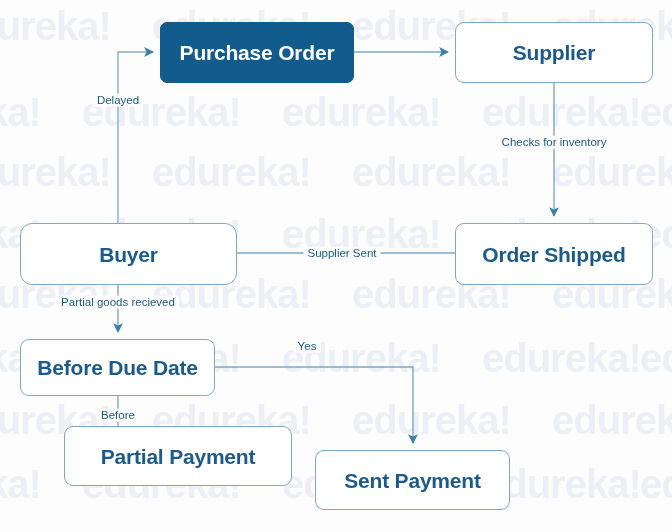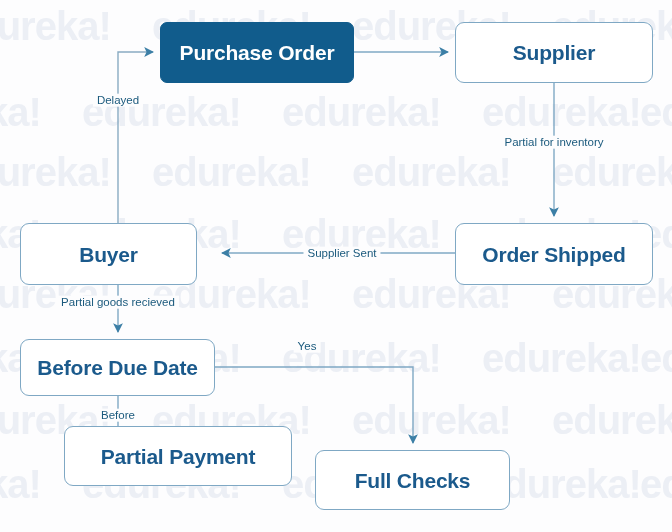--- a/index.html
+++ b/index.html
@@ -168,40 +168,40 @@
   </svg>
 
   <div class="node outlined" id="node-supplier" style="left: 455px; top: 22px; width: 198px; height: 61px;">
     <span class="node-label">Supplier</span>
   </div>
 
   <div class="node filled" id="node-purchase-order" style="left: 160px; top: 22px; width: 194px; height: 61px;">
     <span class="node-label">Purchase Order</span>
   </div>
 
-  <div class="node outlined" id="node-buyer" style="left: 20px; top: 223px; width: 177px; height: 62px;">
+  <div class="node outlined" id="node-buyer" style="left: 20px; top: 223px; width: 217px; height: 62px; border-radius: 12px;">
     <span class="node-label">Buyer</span>
   </div>
 
   <div class="node outlined" id="node-order-shipped" style="left: 455px; top: 223px; width: 198px; height: 62px;">
     <span class="node-label">Order Shipped</span>
   </div>
 
   <div class="node outlined" id="node-before-due-date" style="left: 20px; top: 339px; width: 195px; height: 57px; text-align: center;">
     <span class="node-label">Before Due Date</span>
   </div>
 
   <div class="node outlined" id="node-partial-payment" style="left: 20px; top: 426px; width: 228px; height: 60px; margin-left: 44px;">
     <span class="node-label">Partial Payment</span>
   </div>
 
   <div class="node outlined" id="node-full-payment" style="left: 315px; top: 450px; width: 195px; height: 60px;">
-    <span class="node-label">Full Checks</span>
+    <span class="node-label">Sent Payment</span>
   </div>
 
   <div class="edge-label" id="label-places" style="left: 118px; top: 100px; transform: translate(-50%, -50%);">Delayed</div>
-  <div class="edge-label" id="label-checks-for-inventory" style="left: 554px; top: 142px; transform: translate(-50%, -50%);">Partial for inventory</div>
+  <div class="edge-label" id="label-checks-for-inventory" style="left: 554px; top: 142px; transform: translate(-50%, -50%);">Checks for inventory</div>
   <div class="edge-label" id="label-shipment-sent" style="left: 342px; top: 253px; transform: translate(-50%, -50%);">Supplier Sent</div>
   <div class="edge-label" id="label-validate-goods-recieved" style="left: 118px; top: 302px; transform: translate(-50%, -50%);">Partial goods recieved</div>
   <div class="edge-label" id="label-yes" style="left: 307px; top: 346px; transform: translate(-50%, -50%);">Yes</div>
   <div class="edge-label" id="label-delayed" style="left: 118px; top: 415px; transform: translate(-50%, -50%);">Before</div>
 
 </div>
 
 </body></html>

